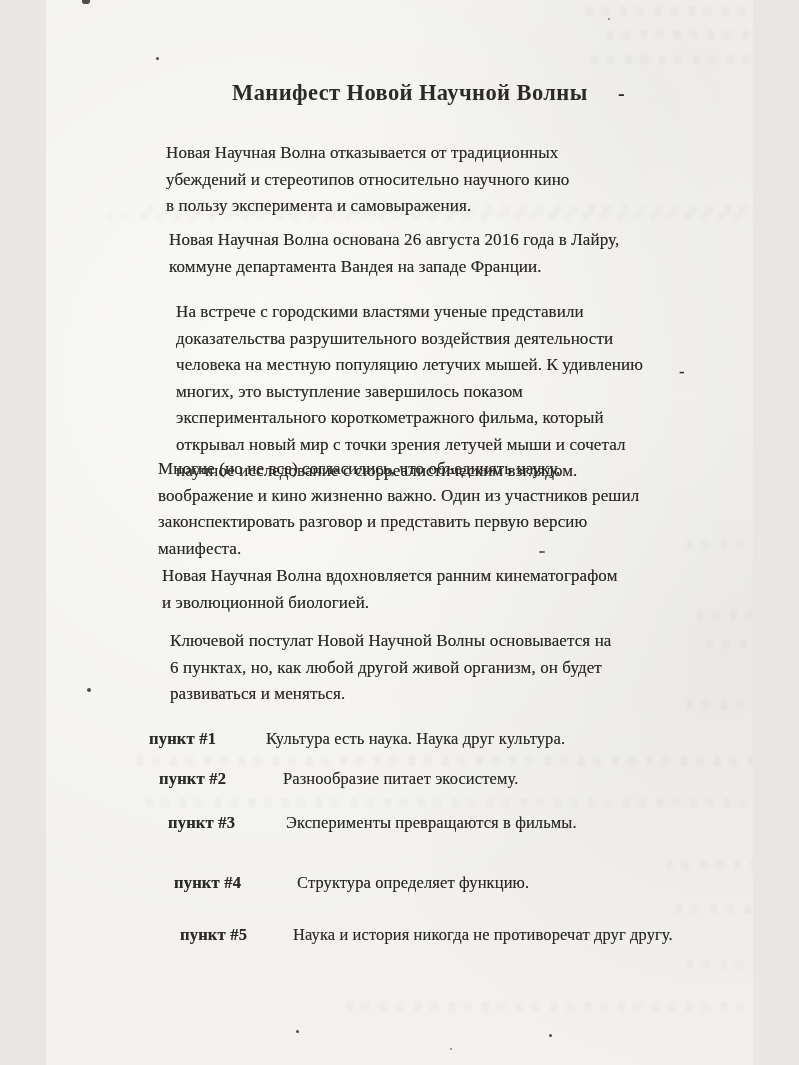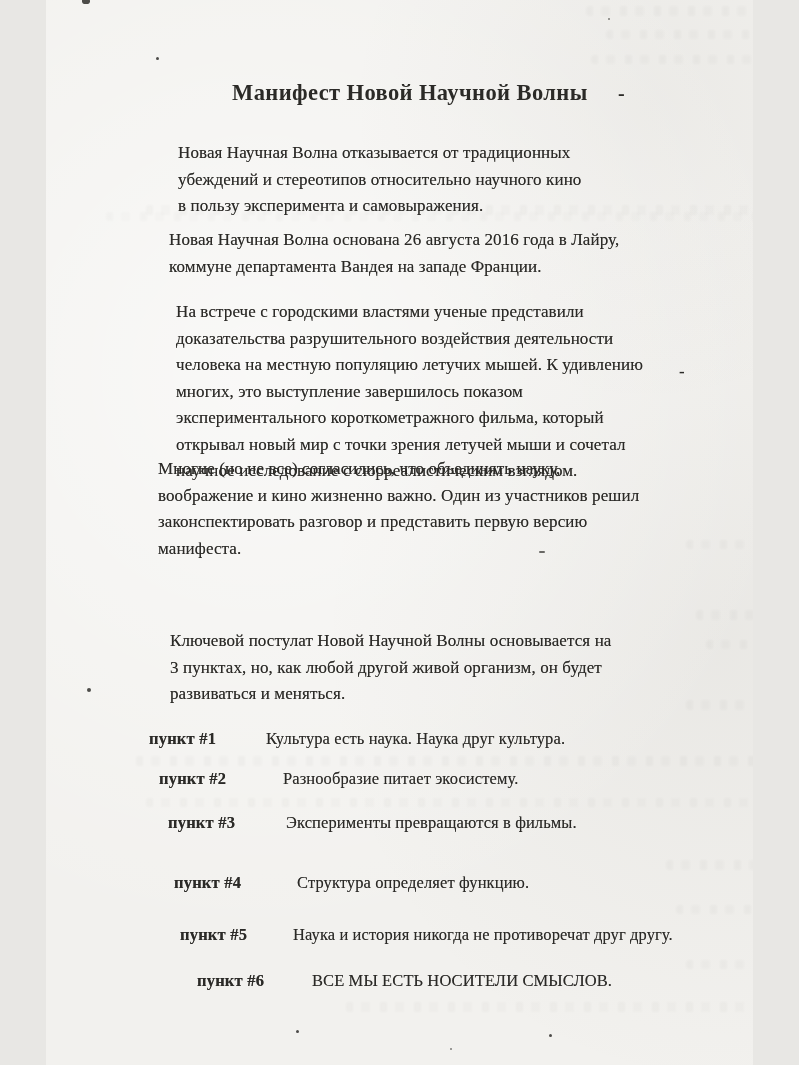--- a/index.html
+++ b/index.html
@@ -70,21 +70,21 @@
   .title-dash{
     position:absolute;left:572px;top:82px;
     font-size:20px;font-weight:700;
   }
   .para{
     position:absolute;margin:0;
     font-size:17px;line-height:26.5px;
     white-space:pre;letter-spacing:.1px;
     text-shadow:0 0 .5px rgba(43,42,39,.55);
   }
-  .p1{left:132px;top:140px;}
+  .p1{left:120px;top:140px;}
   .p2{left:123px;top:227px;}
   .p3{left:130px;top:299px;}
   .p4{left:112px;top:456px;}
   .p5{left:116px;top:563px;}
   .p6{left:124px;top:628px;}
   .mid-dash{
     position:absolute;left:633px;top:362px;
     font-size:17px;font-weight:700;
   }
   .point-row{position:absolute;left:0;top:0;width:100%;height:28px;}
@@ -150,22 +150,24 @@
 воображение и кино жизненно важно. Один из участников решил
 законспектировать разговор и представить первую версию
 манифеста.</p>
   <p class="para p3">На встрече с городскими властями ученые представили
 доказательства разрушительного воздействия деятельности
 человека на местную популяцию летучих мышей. К удивлению
 многих, это выступление завершилось показом
 экспериментального короткометражного фильма, который
 открывал новый мир с точки зрения летучей мыши и сочетал
 научное исследование с сюрреалистическим взглядом.</p>
+  <p class="para p5">Новая Научная Волна вдохновляется ранним кинематографом
+и эволюционной биологией.</p>
   <p class="para p6">Ключевой постулат Новой Научной Волны основывается на
-3 пунктах, но, как любой другой живой организм, он будет
+6 пунктах, но, как любой другой живой организм, он будет
 развиваться и меняться.</p>
   <span class="mid-dash">-</span>
 
   <div class="point-row pr1">
     <span class="pt-label">пункт #1</span>
     <span class="pt-text">Культура есть наука. Наука друг культура.</span>
   </div>
   <div class="point-row pr2">
     <span class="pt-label">пункт #2</span>
     <span class="pt-text">Разнообразие питает экосистему.</span>
@@ -175,18 +177,14 @@
     <span class="pt-text">Эксперименты превращаются в фильмы.</span>
   </div>
   <div class="point-row pr4">
     <span class="pt-label">пункт #4</span>
     <span class="pt-text">Структура определяет функцию.</span>
   </div>
   <div class="point-row pr5">
     <span class="pt-label">пункт #5</span>
     <span class="pt-text">Наука и история никогда не противоречат друг другу.</span>
   </div>
-  <div class="point-row pr6">
-    <span class="pt-label">пункт #6</span>
-    <span class="pt-text">ВСЕ МЫ ЕСТЬ НОСИТЕЛИ СМЫСЛОВ.</span>
-  </div>
 
 </div>
 
 </body></html>

